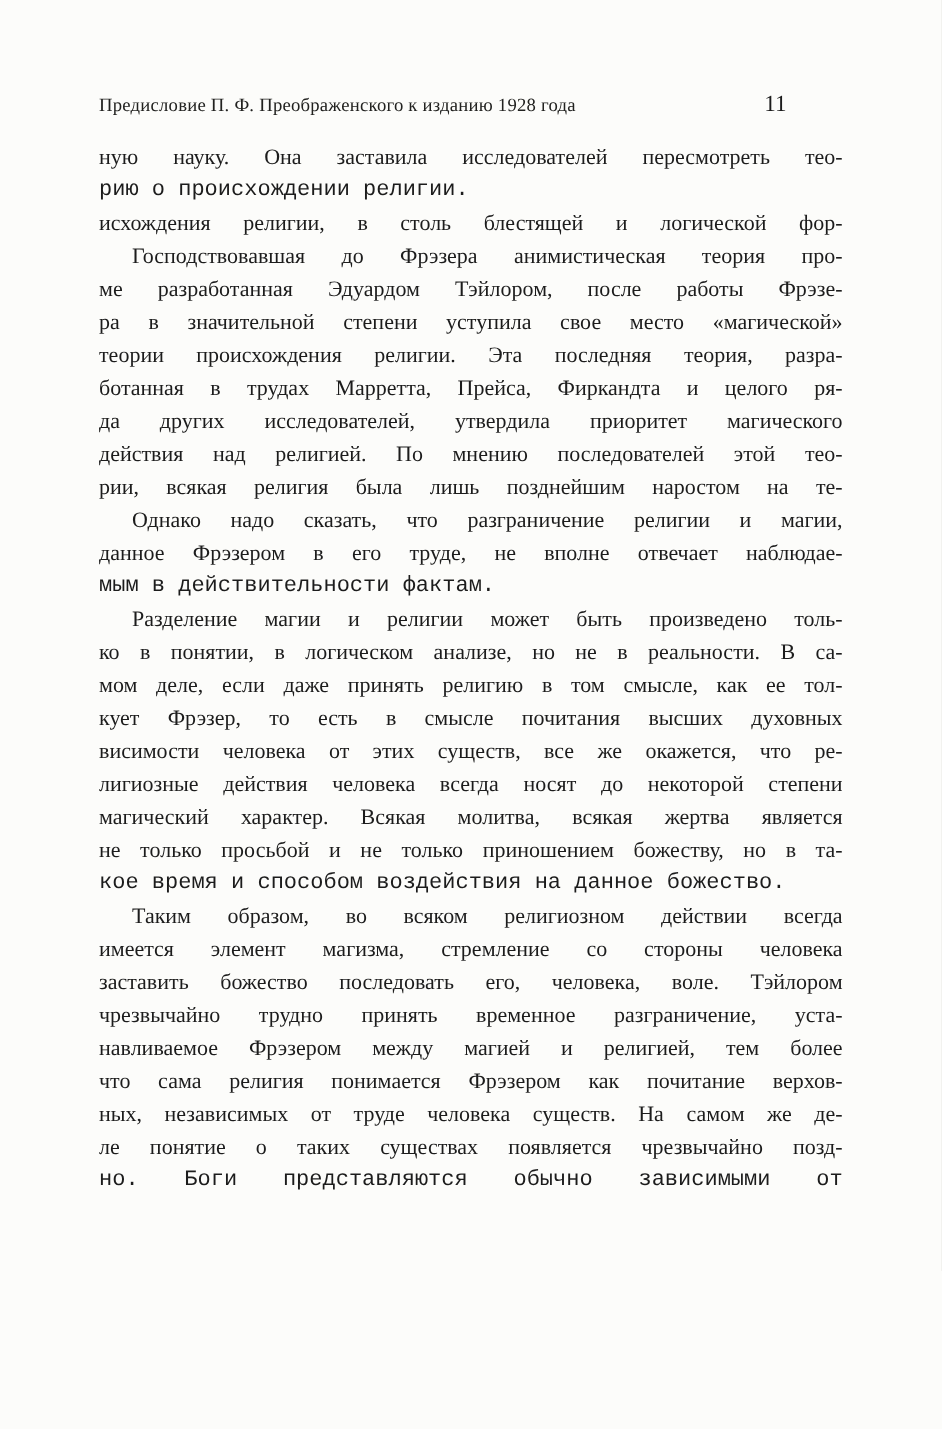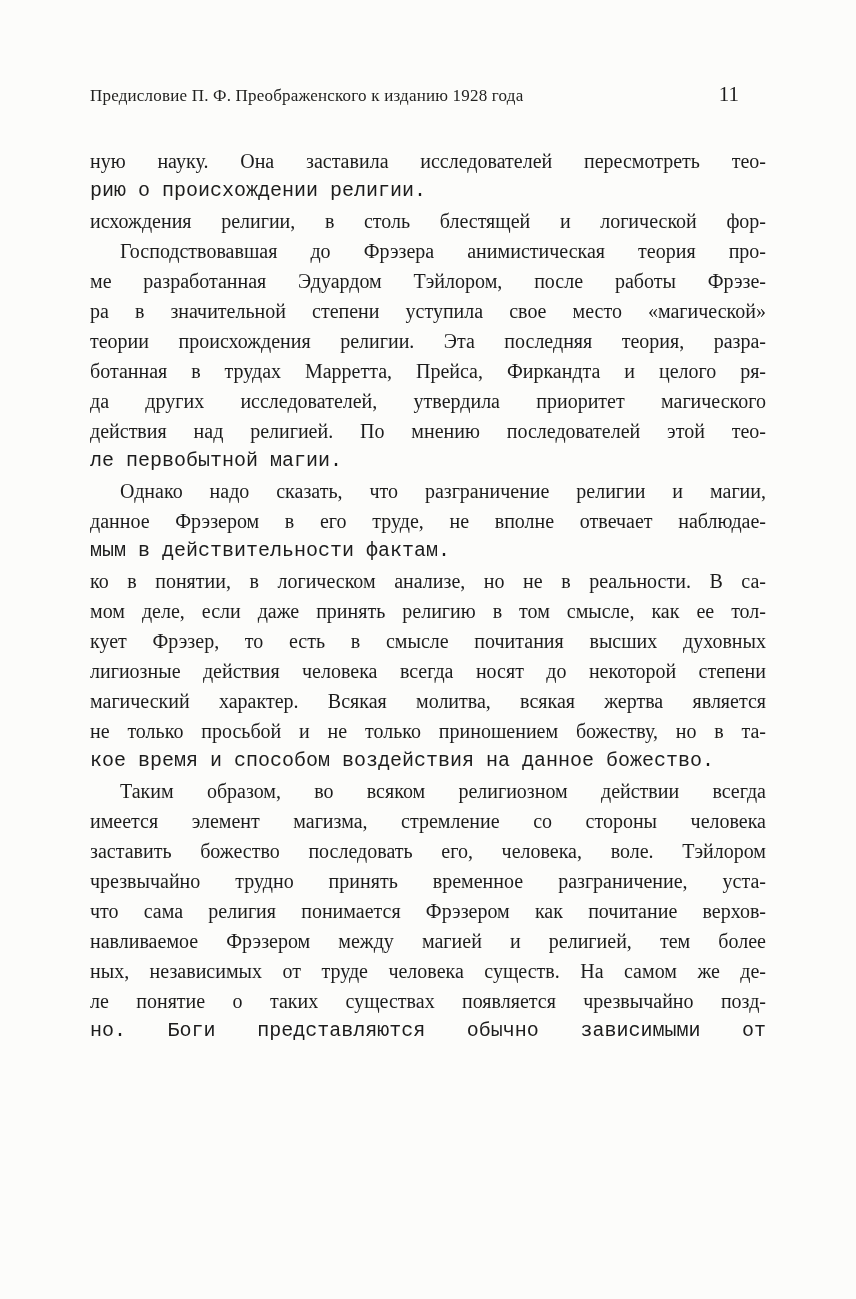--- a/index.html
+++ b/index.html
@@ -29,25 +29,25 @@
   }
   .running-head {
     font-size: 17px;
     letter-spacing: 0.2px;
     color: #222220;
     white-space: nowrap;
   }
   .page-number {
     font-size: 21px;
     color: #1c1c1c;
-    margin-right: 27px;
+    margin-right: 51px;
   }
   .body-text {
     position: absolute;
-    top: 146px;
+    top: 128px;
     left: 90px;
     width: 676px;
   }
   .paragraph {
     margin: 0;
     padding: 0;
   }
   .line {
     font-size: 20px;
     line-height: 30px;
@@ -82,41 +82,43 @@
       </div>
       <div class="paragraph">
         <div class="line">исхождения религии, в столь блестящей и логической фор-</div>
         <div class="line first-indent">Господствовавшая до Фрэзера анимистическая теория про-</div>
         <div class="line">ме разработанная Эдуардом Тэйлором, после работы Фрэзе-</div>
         <div class="line">ра в значительной степени уступила свое место «магической»</div>
         <div class="line">теории происхождения религии. Эта последняя теория, разра-</div>
         <div class="line">ботанная в трудах Марретта, Прейса, Фиркандта и целого ря-</div>
         <div class="line">да других исследователей, утвердила приоритет магического</div>
         <div class="line">действия над религией. По мнению последователей этой тео-</div>
-        <div class="line last">ле первобытной магии.</div>
+        <div class="line">рии, всякая религия была лишь позднейшим наростом на те-</div>
       </div>
       <div class="paragraph">
         <div class="line first-indent">Однако надо сказать, что разграничение религии и магии,</div>
         <div class="line">данное Фрэзером в его труде, не вполне отвечает наблюдае-</div>
         <div class="line last">мым в действительности фактам.</div>
       </div>
       <div class="paragraph">
+        <div class="line first-indent">Разделение магии и религии может быть произведено толь-</div>
         <div class="line">ко в понятии, в логическом анализе, но не в реальности. В са-</div>
         <div class="line">мом деле, если даже принять религию в том смысле, как ее тол-</div>
         <div class="line">кует Фрэзер, то есть в смысле почитания высших духовных</div>
+        <div class="line">висимости человека от этих существ, все же окажется, что ре-</div>
         <div class="line">лигиозные действия человека всегда носят до некоторой степени</div>
         <div class="line">магический характер. Всякая молитва, всякая жертва является</div>
         <div class="line">не только просьбой и не только приношением божеству, но в та-</div>
         <div class="line last">кое время и способом воздействия на данное божество.</div>
       </div>
       <div class="paragraph">
         <div class="line first-indent">Таким образом, во всяком религиозном действии всегда</div>
         <div class="line">имеется элемент магизма, стремление со стороны человека</div>
         <div class="line">заставить божество последовать его, человека, воле. Тэйлором</div>
         <div class="line">чрезвычайно трудно принять временное разграничение, уста-</div>
+        <div class="line">навливаемое Фрэзером между магией и религией, тем более</div>
         <div class="line">что сама религия понимается Фрэзером как почитание верхов-</div>
-        <div class="line">навливаемое Фрэзером между магией и религией, тем более</div>
         <div class="line">ных, независимых от труде человека существ. На самом же де-</div>
         <div class="line">ле понятие о таких существах появляется чрезвычайно позд-</div>
         <div class="line last">но. Боги представляются обычно зависимыми от человеческой</div>
       </div>
     </div>
 </div>
 
 </body></html>

